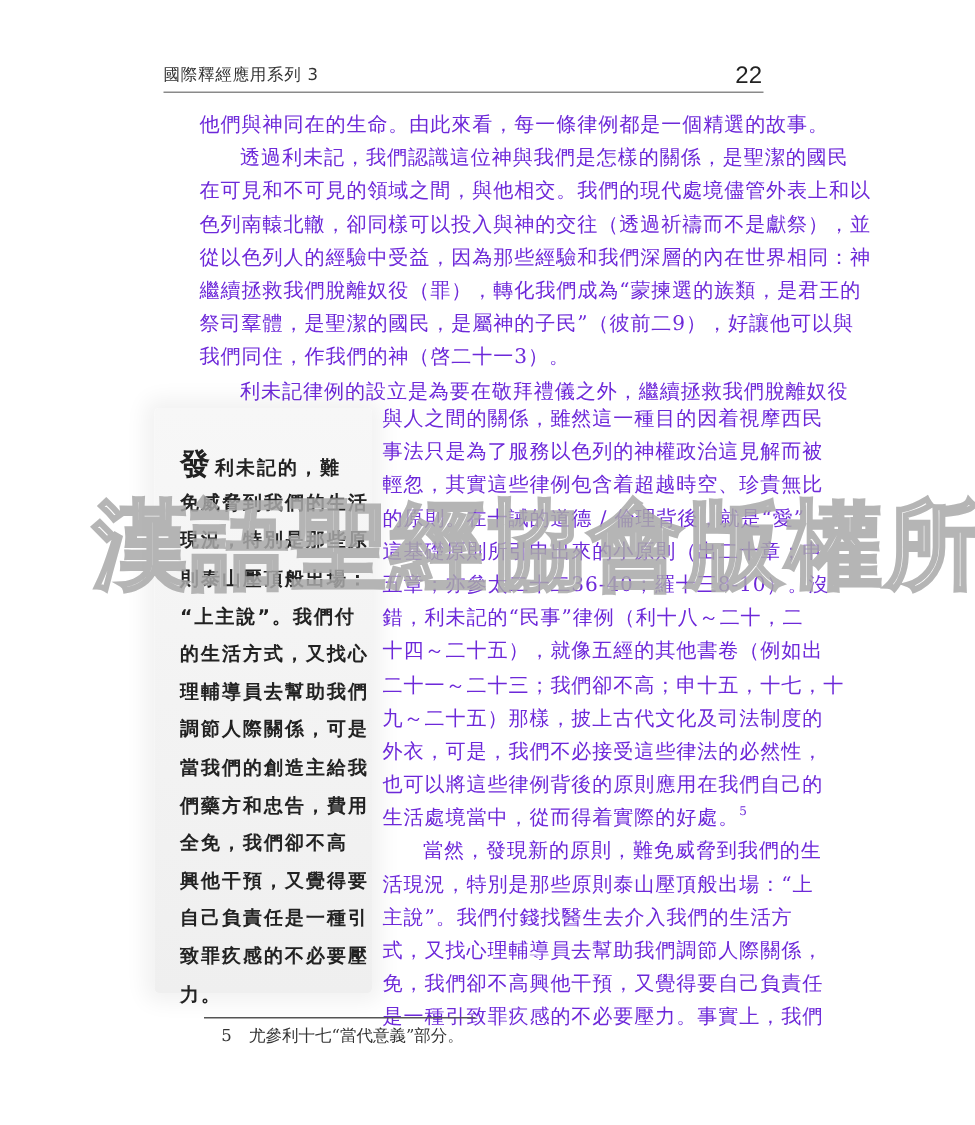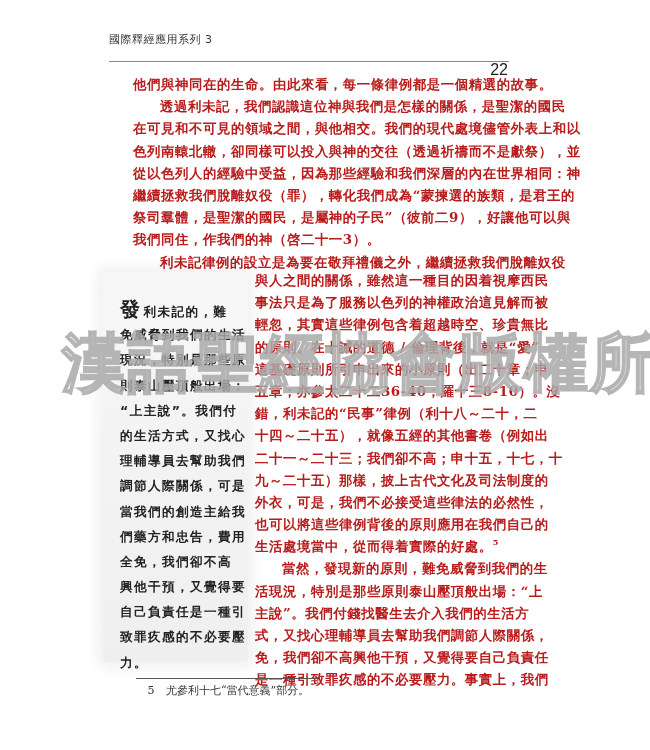--- a/index.html
+++ b/index.html
@@ -1,35 +1,35 @@
 <!DOCTYPE html>
 <html><head>
 <meta charset="utf-8">
 <style>
   html, body { margin:0; padding:0; }
   body {
     width:650px; height:750px; background:#ffffff; position:relative; overflow:hidden;
     font-family:"DejaVu Serif","Liberation Serif",serif; color:#222;
   }
   .header-title {
-    position:absolute; left:109px; top:32px;
+    position:absolute; left:109px; top:42px;
     font-family:"DejaVu Sans","Liberation Sans",sans-serif; font-size:11px; color:#333; letter-spacing:0.5px;
   }
   .page-number {
     position:absolute; left:386px; top:42px; width:15px;
-    font-family:"Liberation Sans","DejaVu Sans",sans-serif; font-size:16px; color:#222; text-align:right;margin-top:19px;
+    font-family:"Liberation Sans","DejaVu Sans",sans-serif; font-size:16px; color:#222; text-align:right;
   }
   .header-rule {
     position:absolute; left:109px; top:61px; width:292px; height:1px; background:#8a8a8a;
   }
   .page-number.wide { left:468px; width:40px; }
   .header-rule.wide { width:400px; }
 
   .body-text {
-    position:absolute; font-size:13.4px; line-height:22.2px; color:#b91c1c; letter-spacing:0.6px;font-weight:bold;
+    position:absolute; font-size:13.4px; line-height:22.2px; color:#6d28d9; letter-spacing:0.6px;
   }
   .line { white-space:nowrap; height:22.2px; }
   .indent { padding-left:27px; }
 
   .full { left:133px; top:73px; width:380px; }
   .narrow { left:255px; top:269px; width:260px; }
 
   .sidebar {
     position:absolute; left:103px; top:272px; width:145px; height:390px;
     background:linear-gradient(to bottom,#f7f7f7 0%,#efefef 100%);

